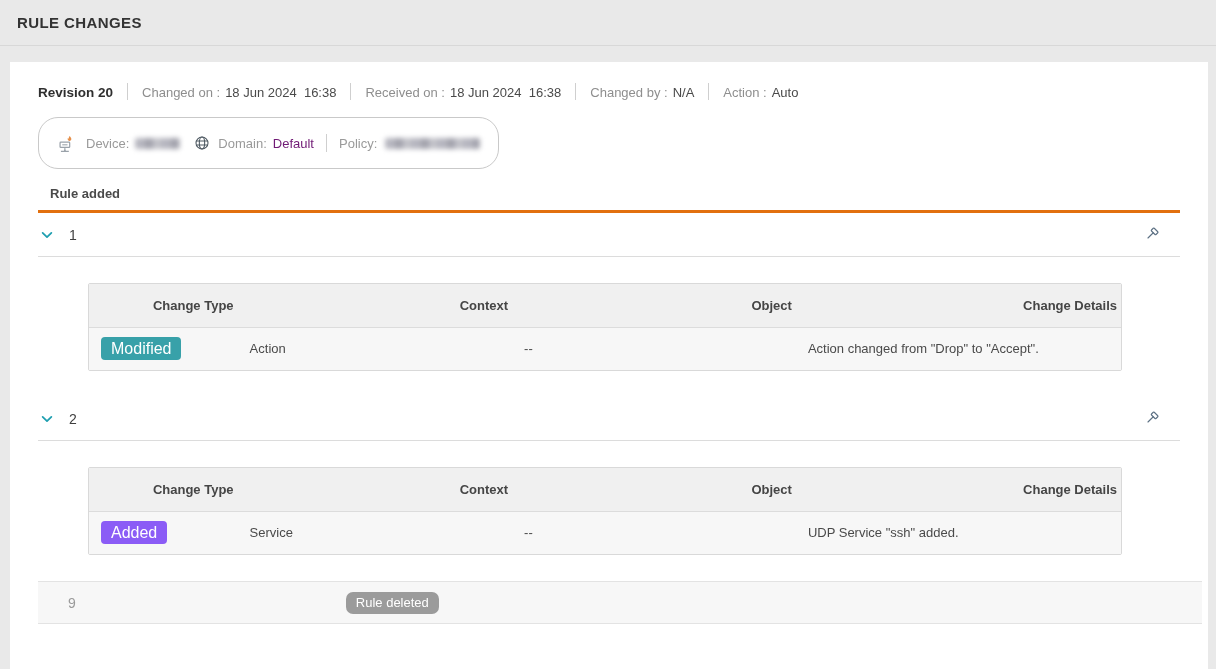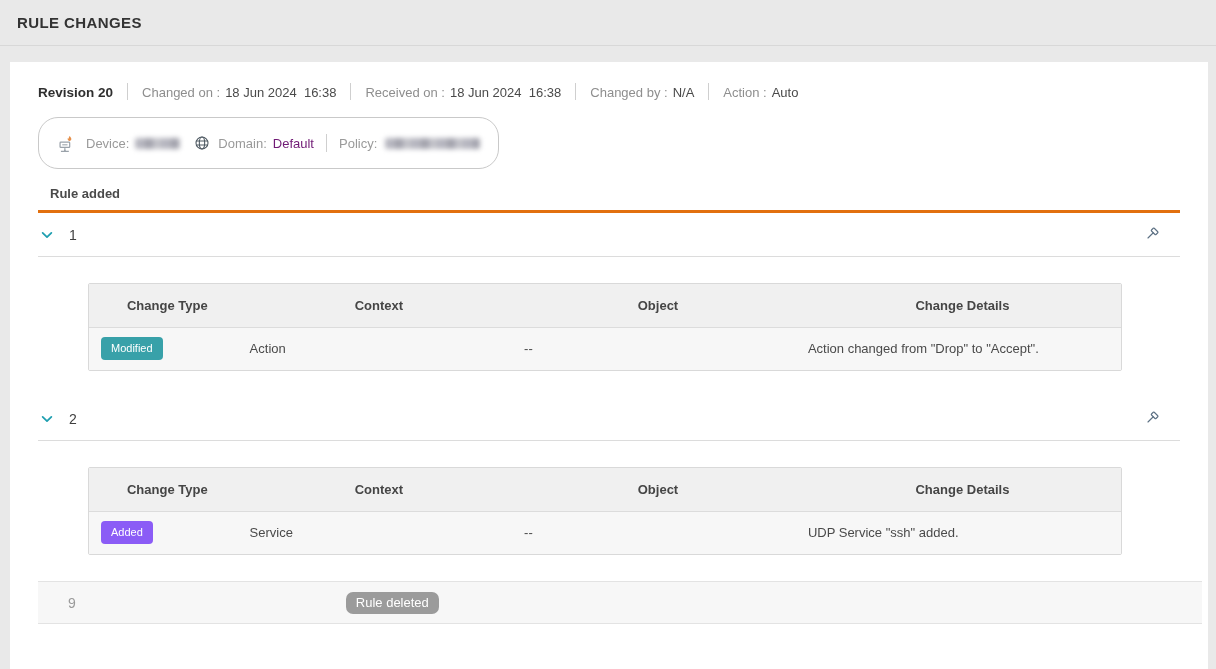--- a/index.html
+++ b/index.html
@@ -65,32 +65,32 @@
   }
   table.change-table {
     width:100%; border-collapse:collapse; table-layout:fixed;
     font-size:13px; color:#4a4a4a;
   }
   .change-table col.c1 { width:14.4%; }
   .change-table col.c2 { width:26.6%; }
   .change-table col.c3 { width:27.5%; }
   .change-table col.c4 { width:31.5%; }
   .change-table thead th {
-    background:#f0f0f0; text-align:center; font-weight:700;
+    background:#f0f0f0; text-align:right; font-weight:700;
     height:43px; padding:0 4px 0 12px; border-bottom:1px solid #dcdcdc;
     color:#454545;
   }
   .change-table tbody td {
     background:#f7f7f7; height:43px; padding:0 4px 0 12px;
     border-bottom:1px solid #e4e4e4;
   }
   .change-table tbody tr:last-child td { border-bottom:none; }
   .badge {
     display:inline-block; padding:4px 10px; border-radius:4px;
-    color:#fff; font-size:11px; line-height:15px;
+    color:#fff; font-size:16px; line-height:15px;
   }
   .badge--modified { background:#38a1a9; }
   .badge--removed  { background:#e8721c; }
   .badge--added    { background:#8b5cf6; }
   
   .deleted-row {
     margin:26px -22px 0 0; height:43px; background:#f7f7f7;
     border-top:1px solid #e3e3e3; border-bottom:1px solid #e3e3e3;
     display:flex; align-items:center;
   }

